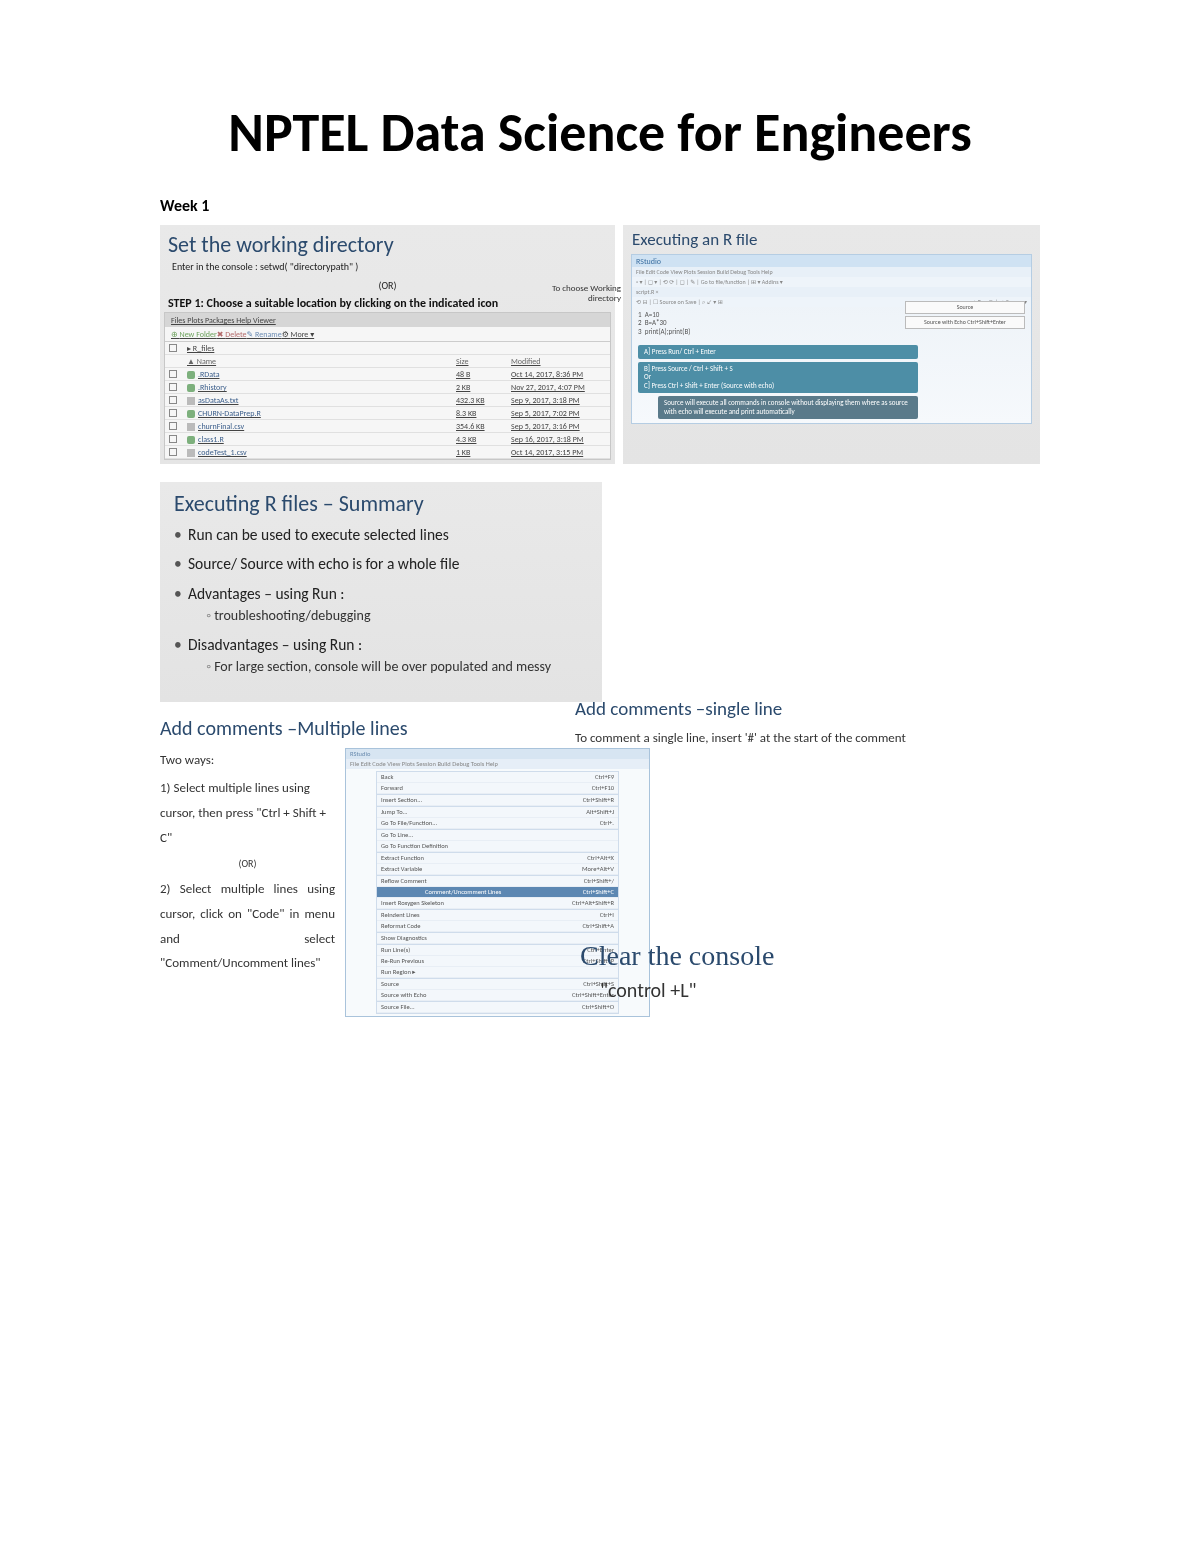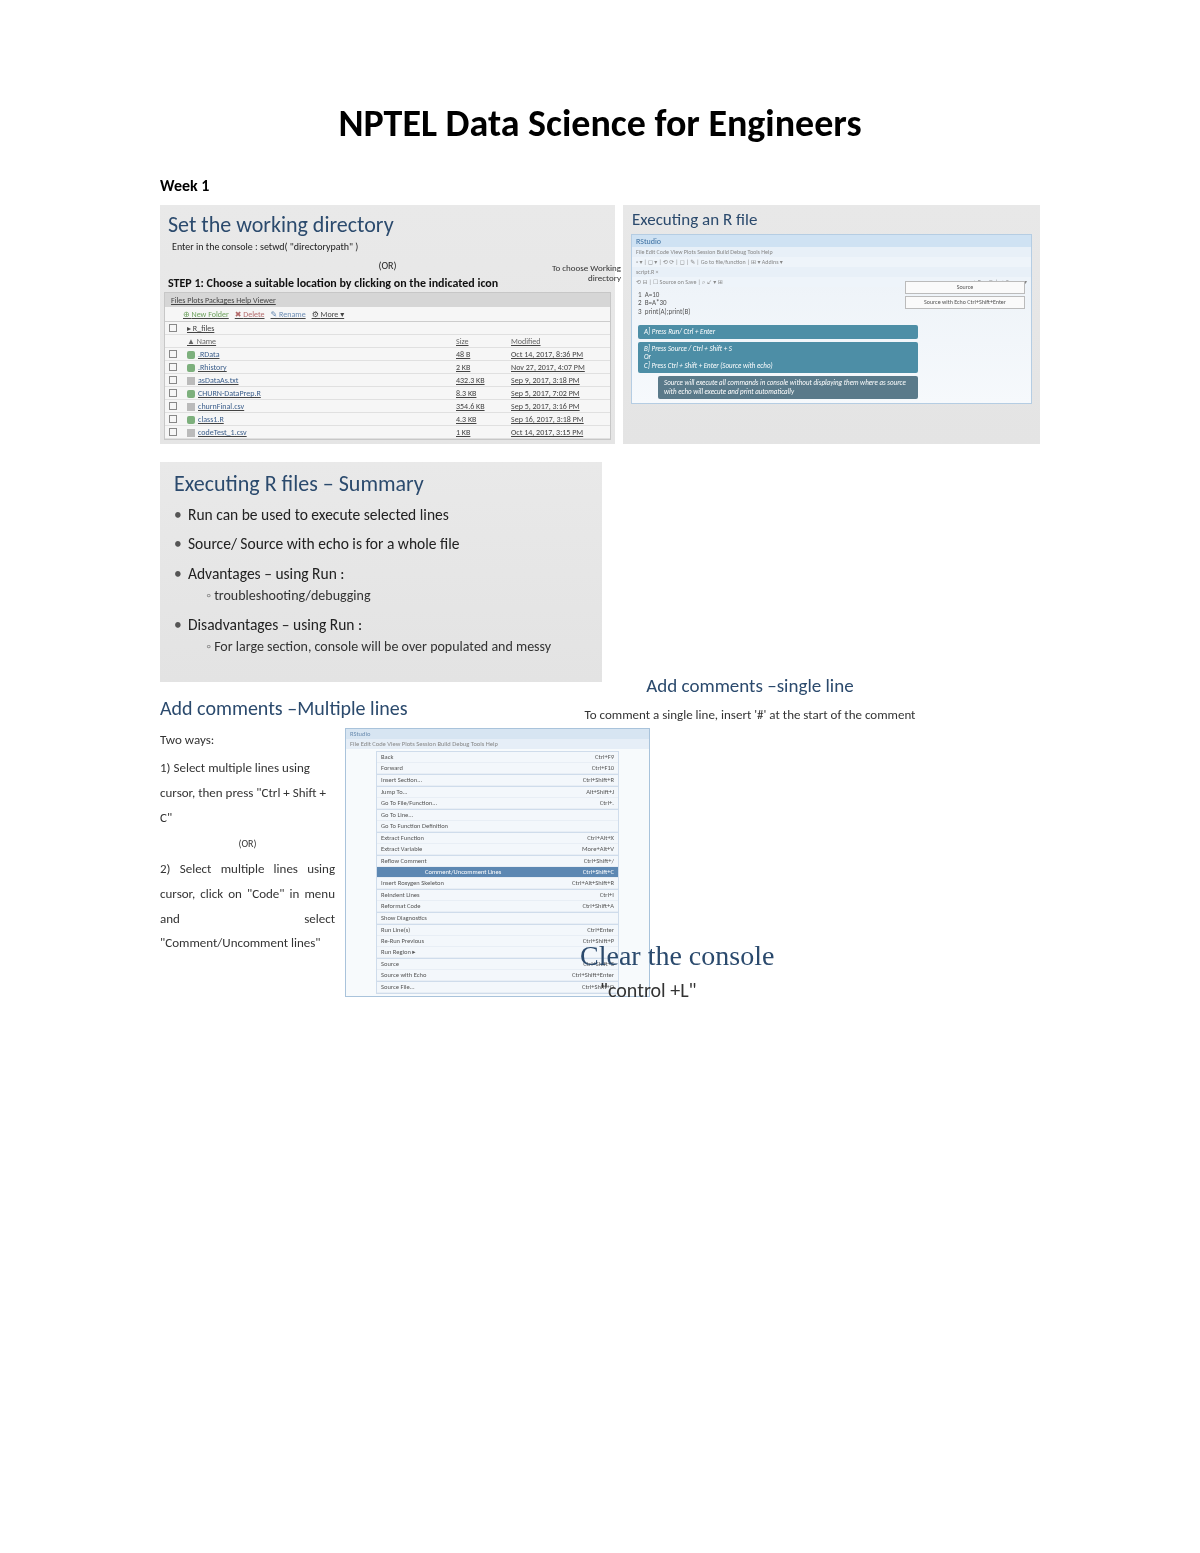--- a/index.html
+++ b/index.html
@@ -8,21 +8,21 @@
     font-family: Calibri, Arial, sans-serif;
     width: 1200px;
     height: 1553px;
     position: relative;
     overflow: hidden;
   }
   .page {
     padding: 100px 160px 60px 160px;
   }
   .title {
-    font-size: 38px;
+    font-size: 54px;
     font-weight: 700;
     text-align: center;
     color: #000;
     margin-bottom: 30px;
   }
   .week {
     font-size: 16px;
     font-weight: 700;
     color: #000;
     margin-bottom: 10px;
@@ -64,25 +64,24 @@
     color: #444;
     text-decoration: underline;
   }
   .filetabs {
     background: #d6d6d6;
     padding: 2px 6px;
     color: #444;
     font-size: 8px;
   }
   .filetool {
-    padding: 2px 18px;
+    padding: 2px 6px;
     border-bottom: 1px solid #ccc;
     font-size: 8px;
     display: flex;
-    gap: 6px;
     align-items: center;
   }
   .filetool span.badge { color: #6aa05a; }
   .filetool span.del { color: #b36b6b; }
   .filetool span.ren { color: #6b8cb3; }
   .fileheader, .filerow {
     display: grid;
     grid-template-columns: 18px 1fr 55px 95px;
     font-size: 8px;
     padding: 1px 4px;
@@ -171,21 +170,20 @@
     width: 280px;
   }
   .co {
     background: #4d8ea6;
     color: #fff;
     font-size: 7px;
     padding: 3px 6px;
     border-radius: 2px;
     margin-top: 3px;
     line-height: 1.2;
-    font-style: italic;
   }
   .co.note { background: #5a7a8a; margin-left: 20px; }
   
   .panel-summary {
     width: 442px;
     margin-top: 18px;
     background: linear-gradient(#e9e9e9,#e3e3e3);
     padding: 8px 12px 16px 14px;
   }
   .sum-head {
@@ -197,23 +195,22 @@
   .sum-list > li { margin: 4px 0 10px 0; padding-left: 14px; position: relative; line-height: 1.25; }
   .sum-list > li::before {
     content: "•"; position: absolute; left: 0; color: #555;
   }
   .sum-sub { font-size: 14px; color: #333; margin-left: 18px; margin-top: 4px; }
   .sum-sub::before { content: "◦ "; color: #888; }
   
   .panel-cmt1 {
     position: absolute;
     left: 575px;
-    top: 674px;
+    top: 697px;
     width: 350px;
-    text-align: center;
   }
   .cmt1-head {
     font-size: 19px;
     color: #2b4a6d;
     margin-bottom: 6px;
   }
   .cmt1-body {
     font-size: 13px;
     color: #333;
     line-height: 1.8;

